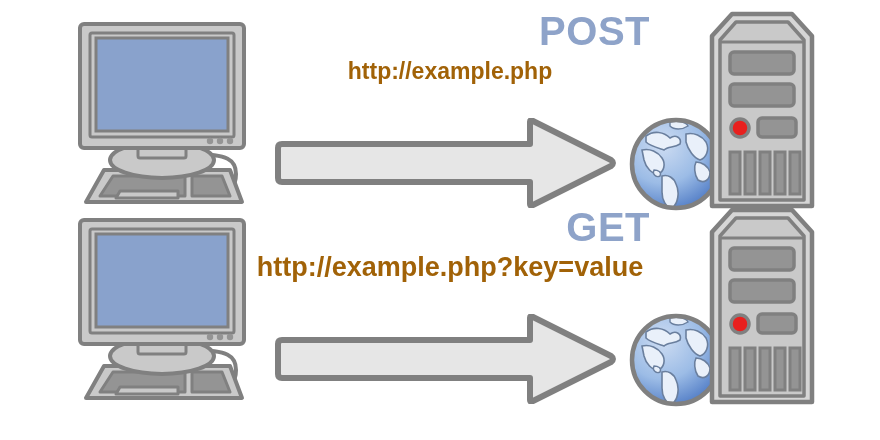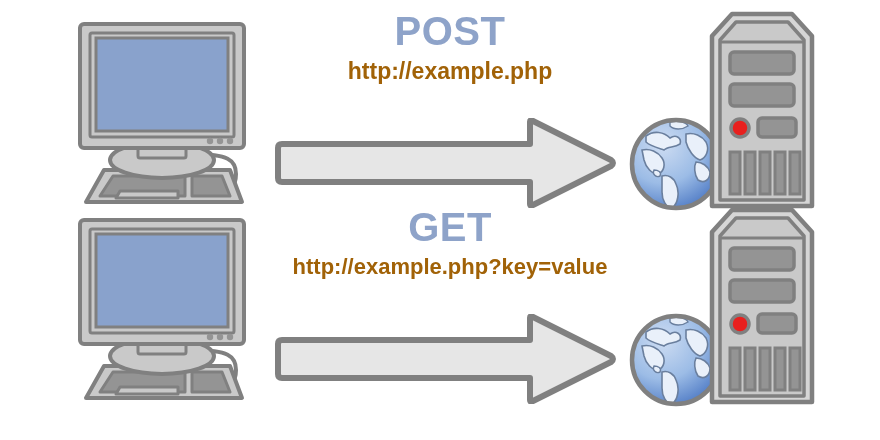--- a/index.html
+++ b/index.html
@@ -66,31 +66,32 @@
     pointer-events: none;
   }
   .method {
     font-family: "Liberation Sans", sans-serif;
     font-weight: bold;
     font-size: 40px;
     letter-spacing: 0.5px;
     color: #8ea3c9;
     line-height: 46px;
     margin: 0;
+    text-align: right;
   }
   .url {
     font-family: "Liberation Sans", sans-serif;
     font-weight: bold;
     font-size: 23px;
     color: #a16207;
     line-height: 30px;
     margin: 0;
     margin-top: 2px;
   }
-  .url.small { font-size: 22px; }
+  .url.small { font-size: 27px; }
 </style>
 </head>
 <body>
 
 <div id="scene">
 
   <div class="flow-row row-post">
 
     <div class="computer">
       <svg width="210" height="200" viewBox="0 0 210 200">

